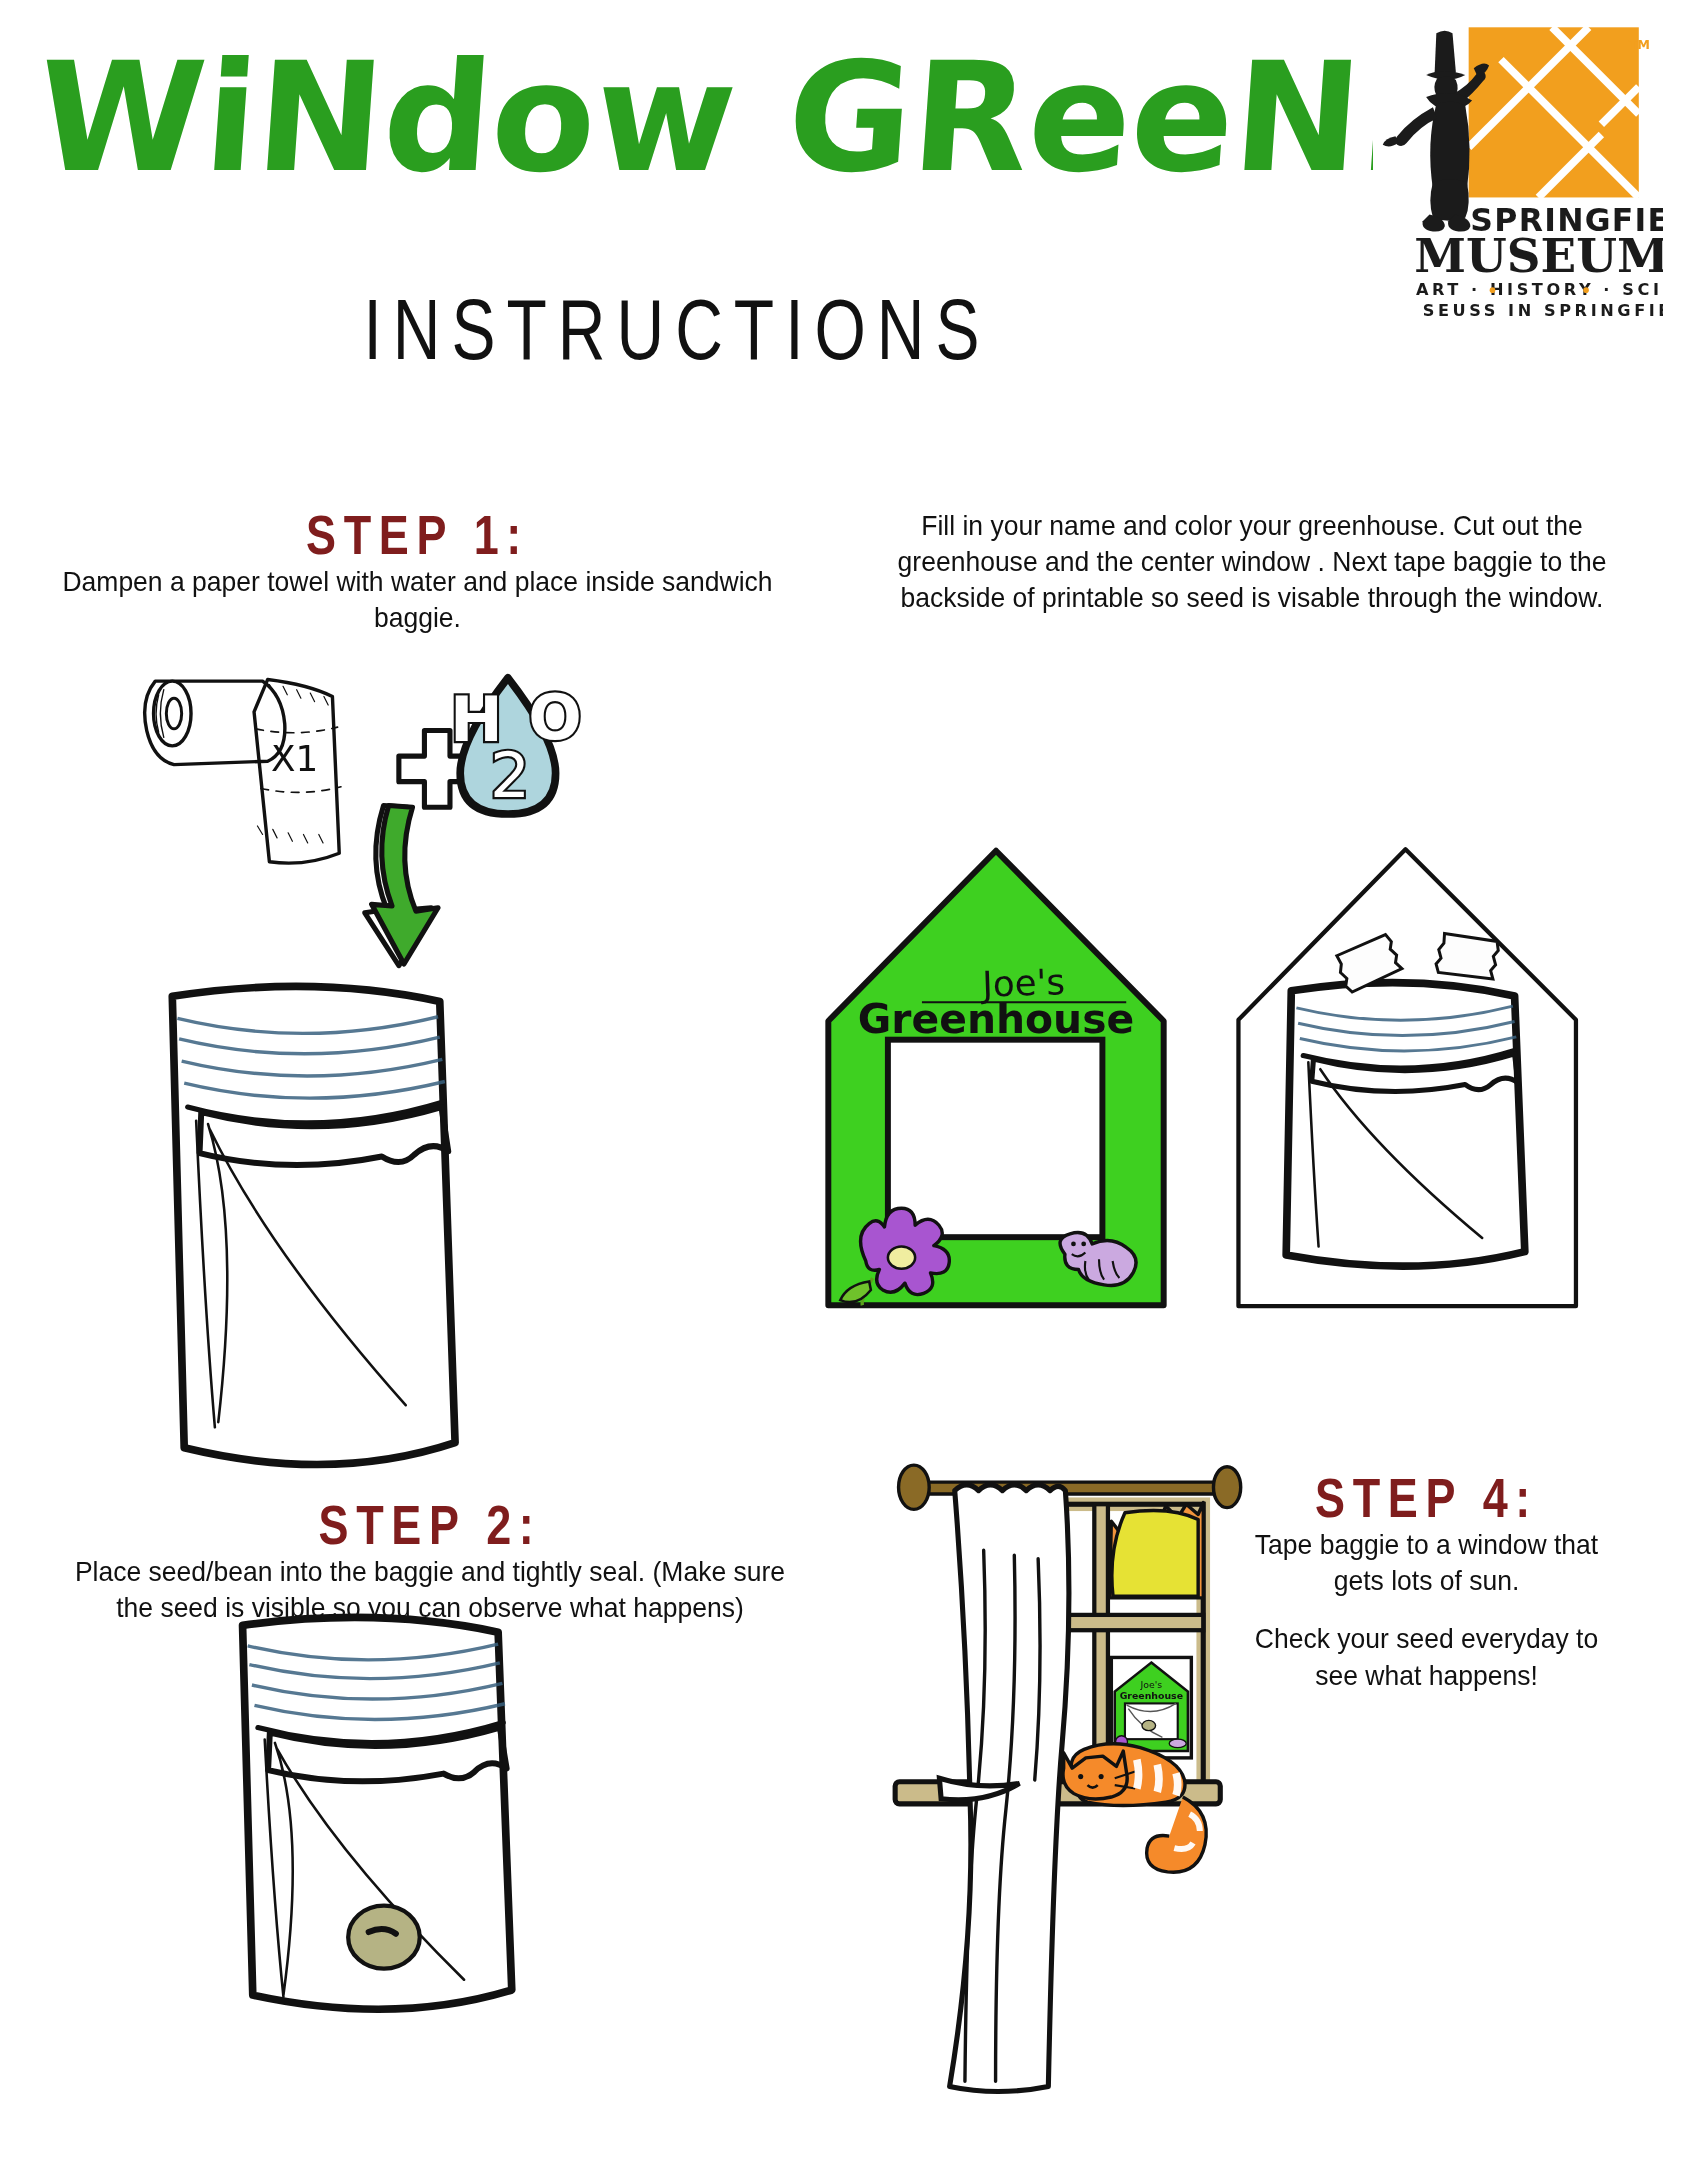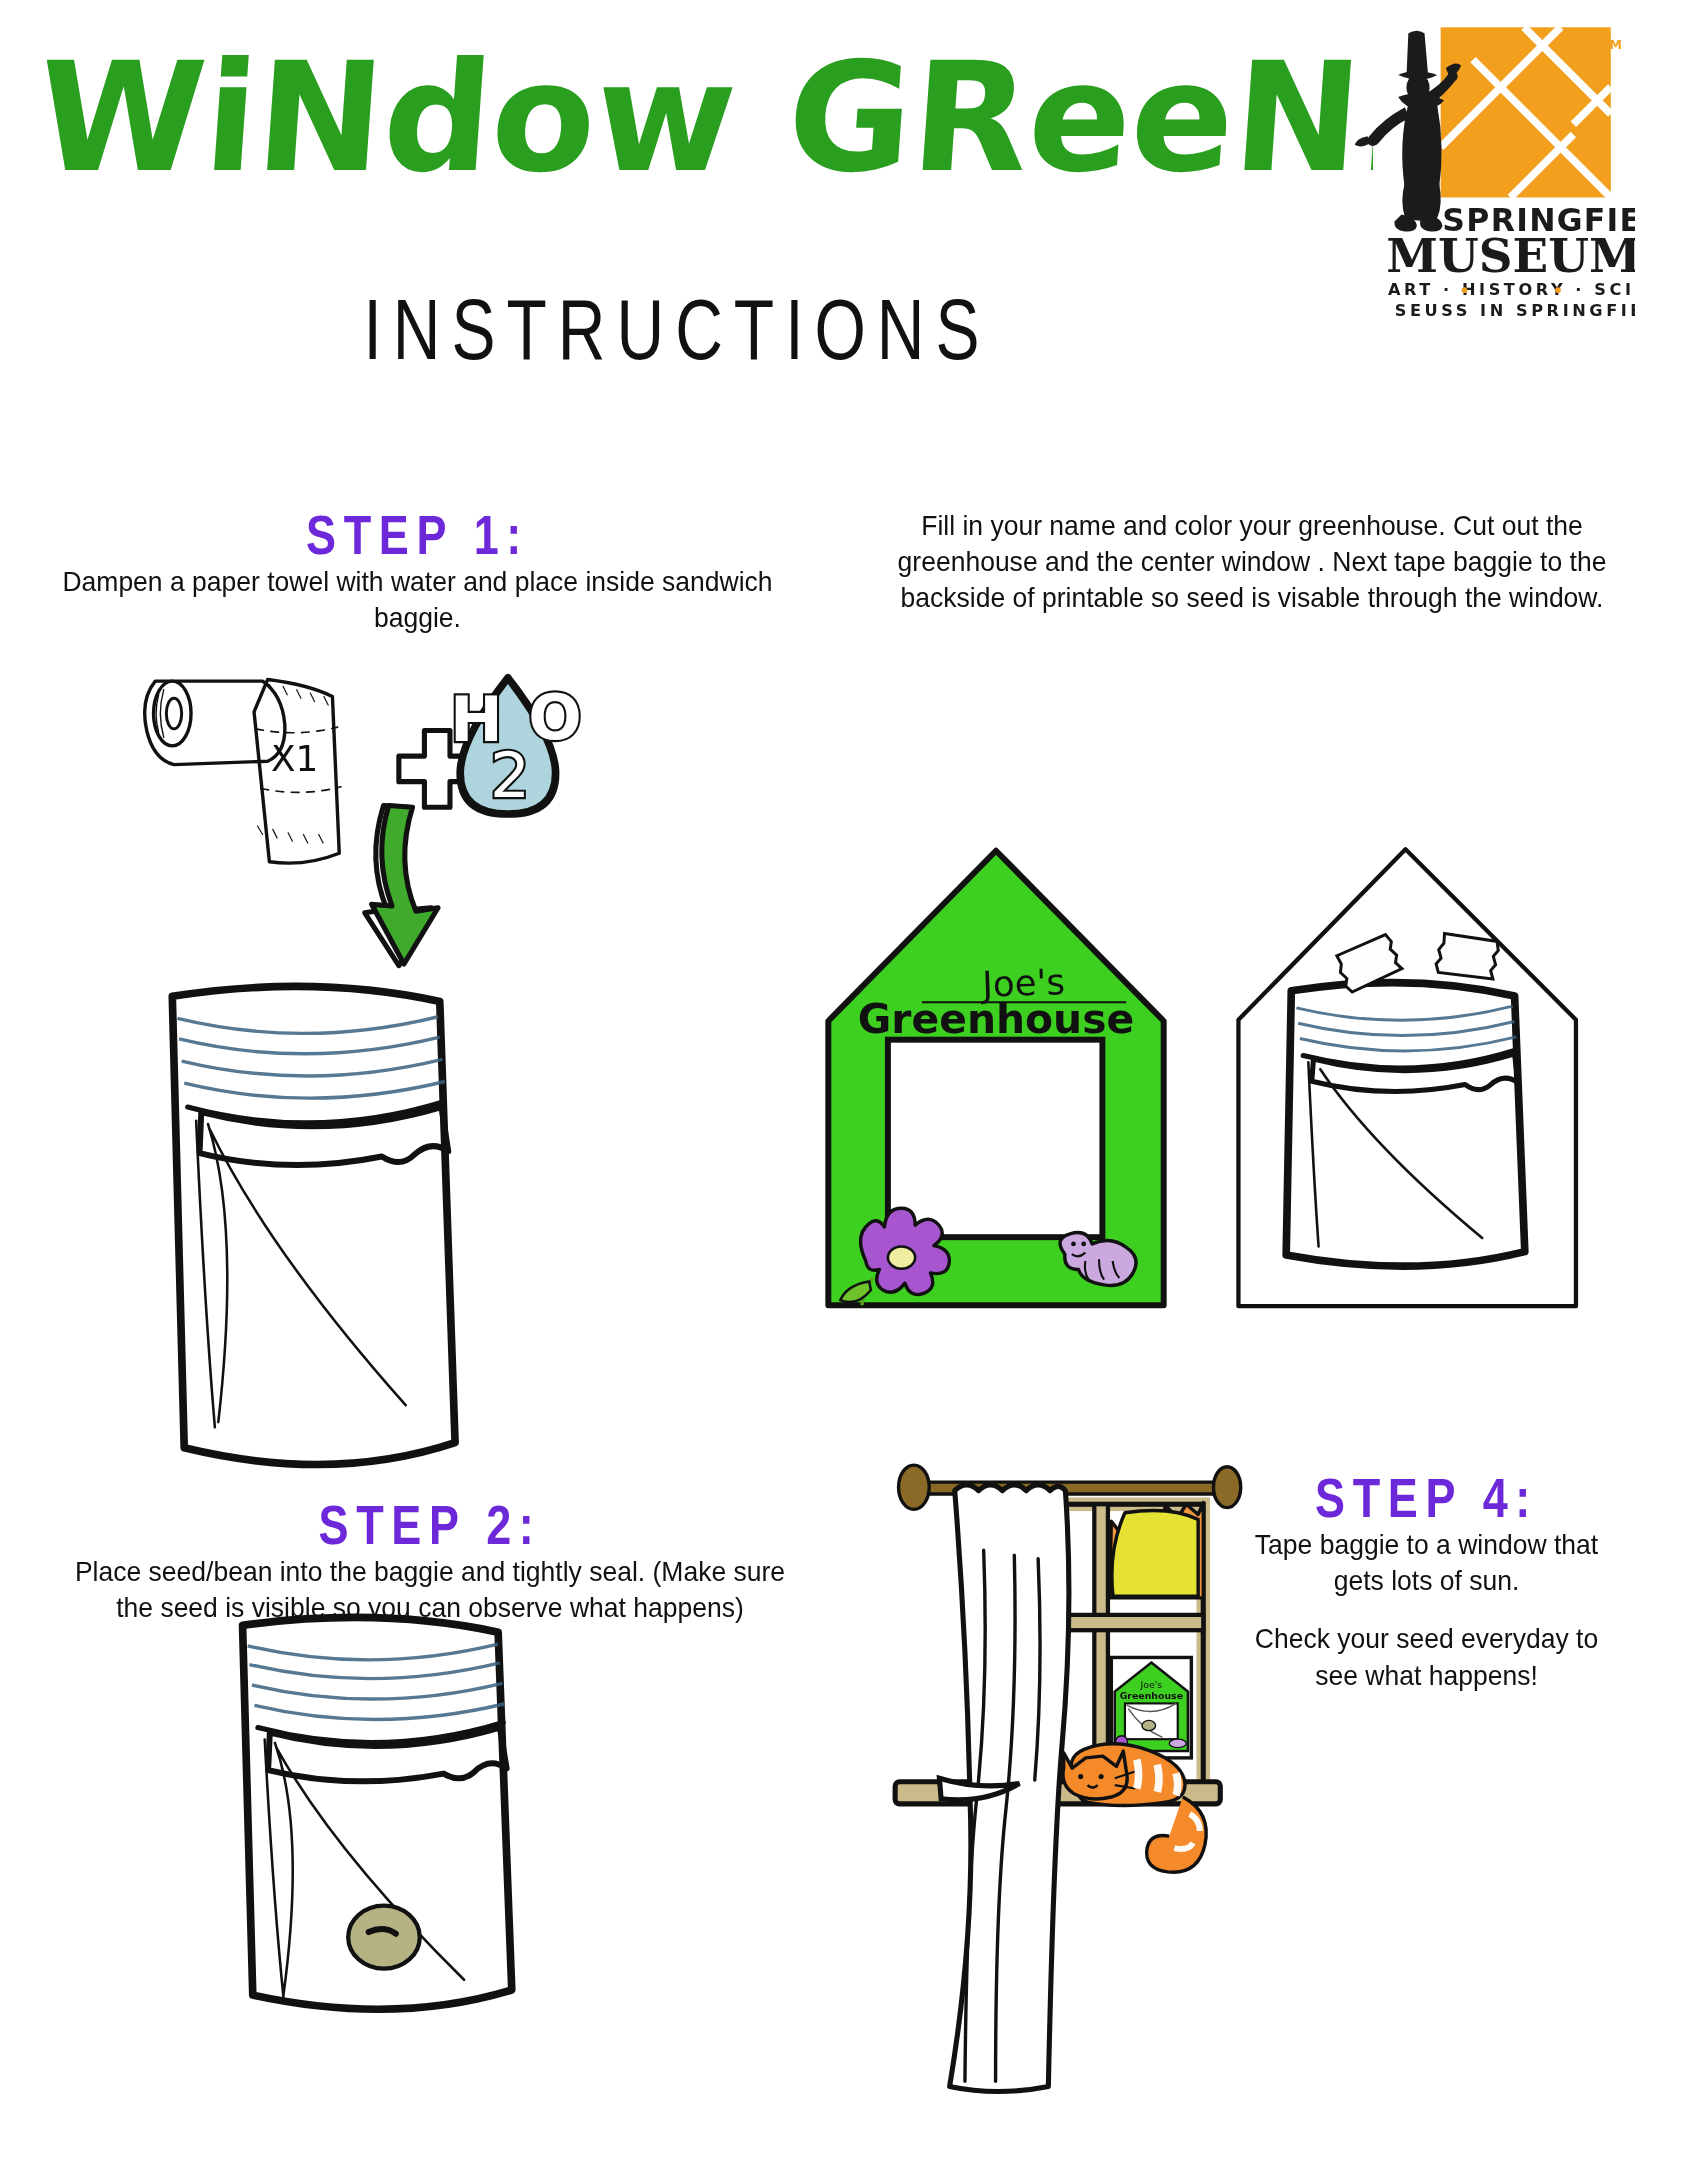--- a/index.html
+++ b/index.html
@@ -18,28 +18,28 @@
   .hdr-title svg{display:block;width:100%;height:100%;}
 
   .hdr-sub{
     position:absolute;left:281px;top:281px;width:792px;
     text-align:center;font-family:"Liberation Sans",sans-serif;
     font-size:66px;font-weight:400;letter-spacing:11px;
     color:#111;transform:scaleY(1.28);transform-origin:50% 0;
   }
 
   
-  .logo{position:absolute;left:1345px;top:12px;width:290px;height:319px;}
+  .logo{position:absolute;left:1373px;top:12px;width:290px;height:319px;}
   .logo svg{display:block;width:100%;height:100%;}
 
   
   .step{position:absolute;}
   .step-head{
     text-align:center;white-space:nowrap;
-    font-family:"Liberation Sans",sans-serif;color:#6d28d9;text-decoration:underline;
+    font-family:"Liberation Sans",sans-serif;color:#7f1d1d;text-decoration:underline;
   }
   .step-head .lbl{
     font-size:45px;font-weight:700;letter-spacing:7.7px;
     transform:scaleY(1.22);display:inline-block;transform-origin:50% 60%;
   }
   .step-head .opt{
     font-size:28px;font-weight:700;letter-spacing:3.4px;
     transform:scaleY(1.18);display:inline-block;transform-origin:50% 60%;
     margin-left:13.6px;
   }

